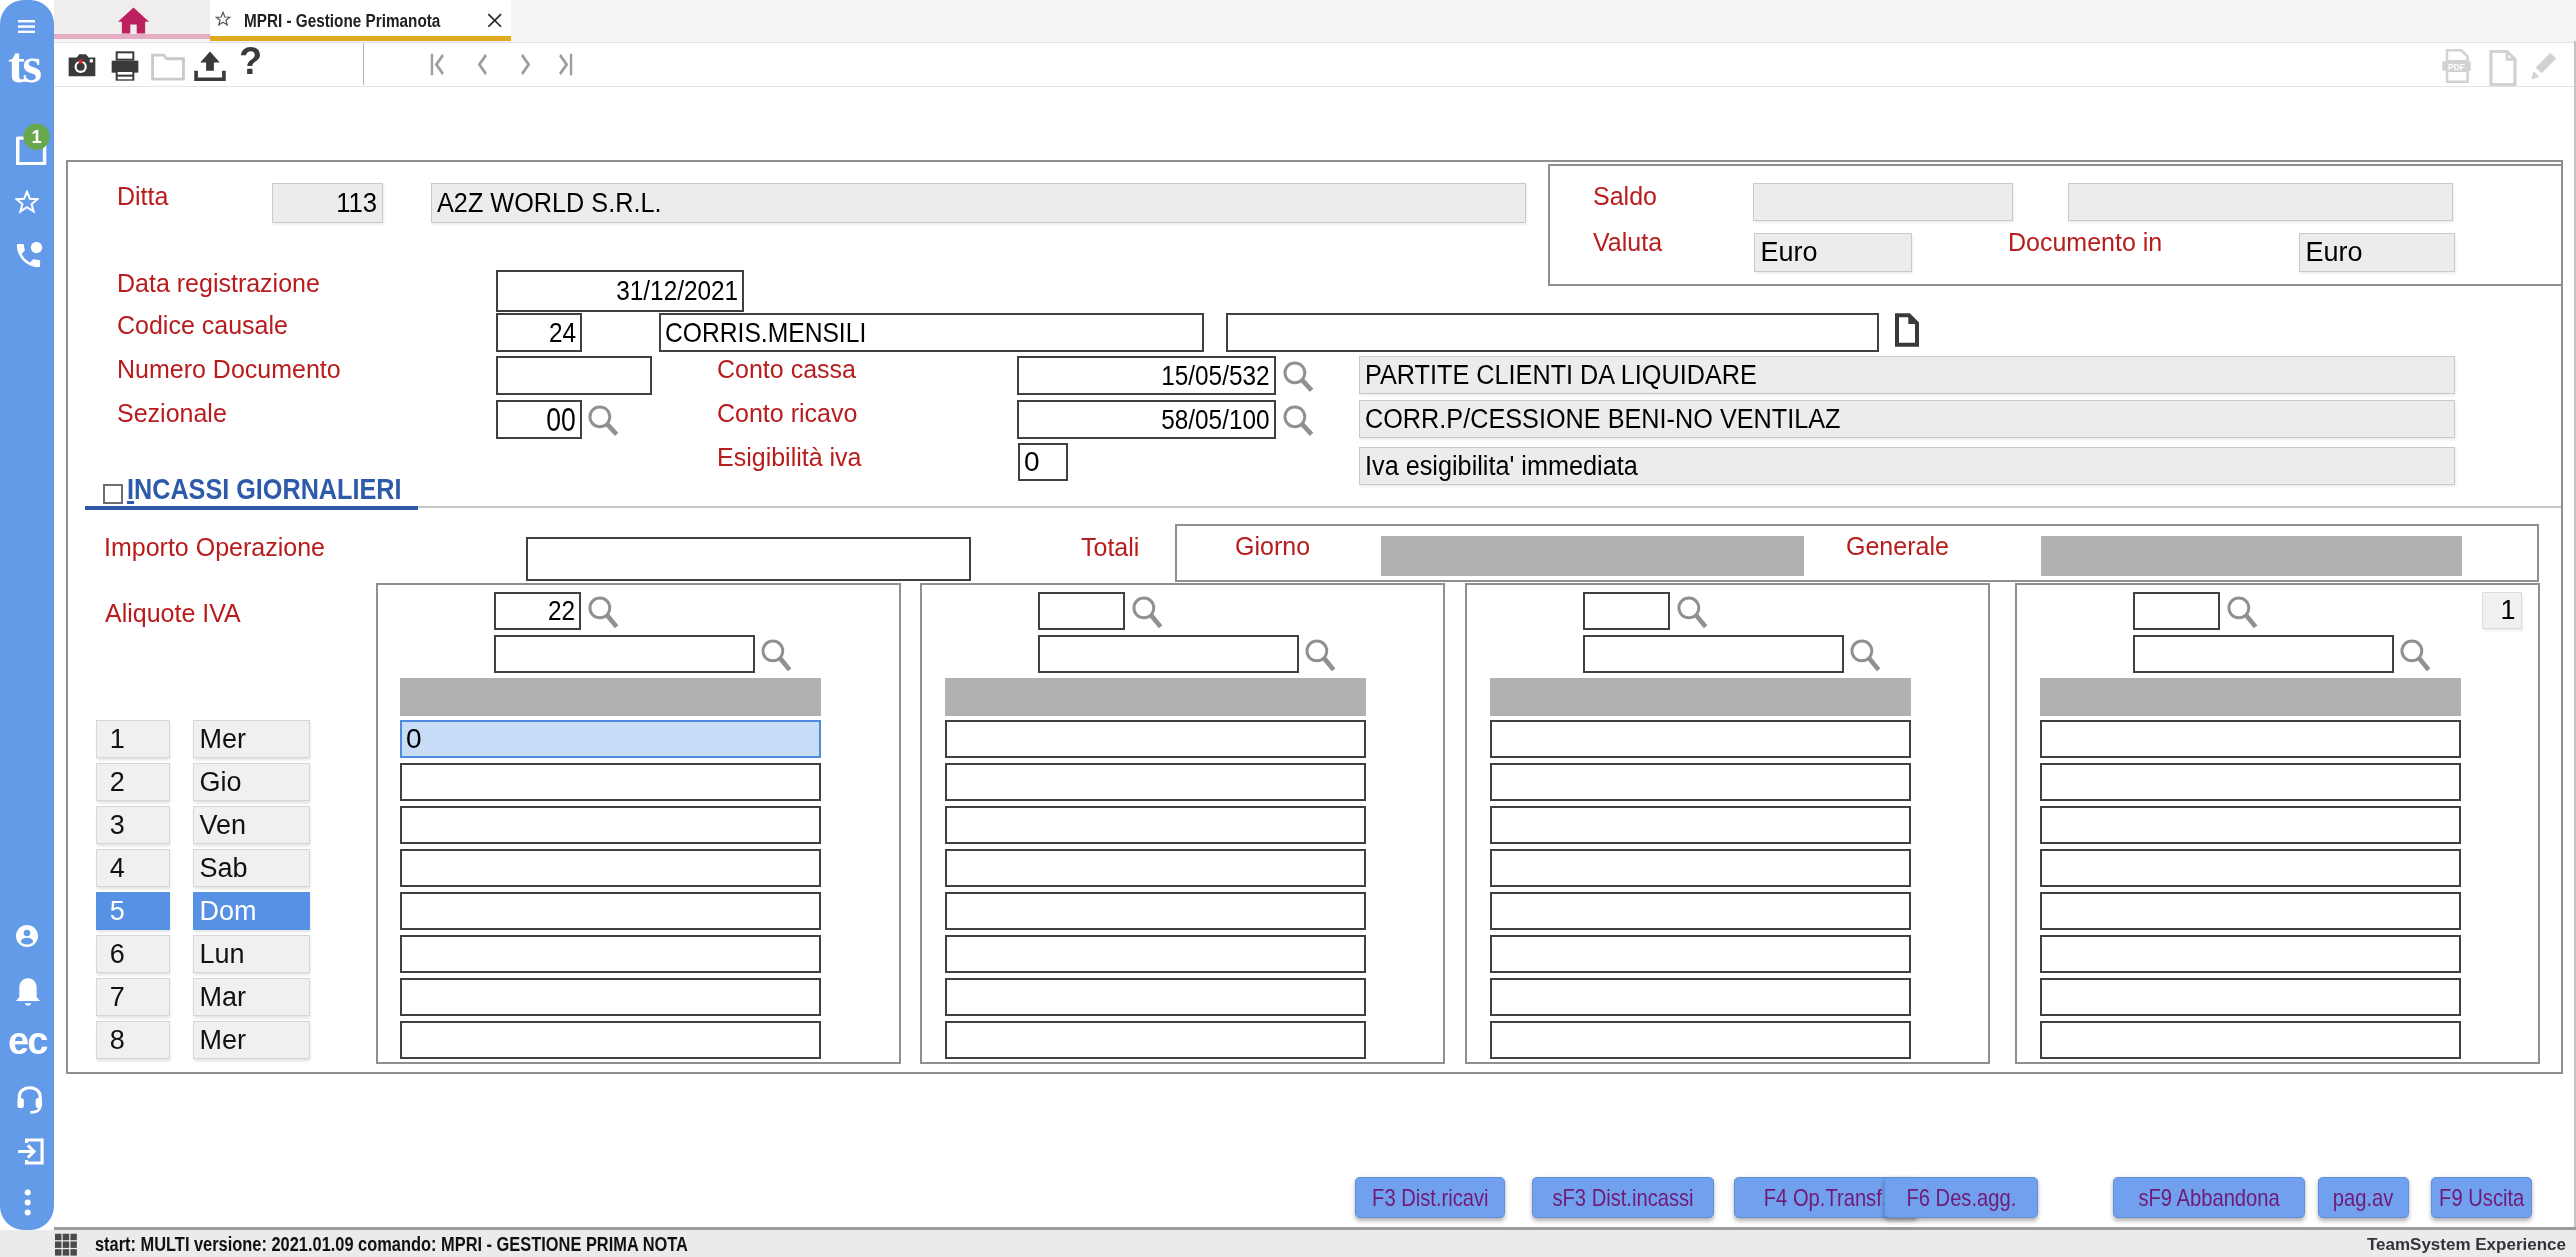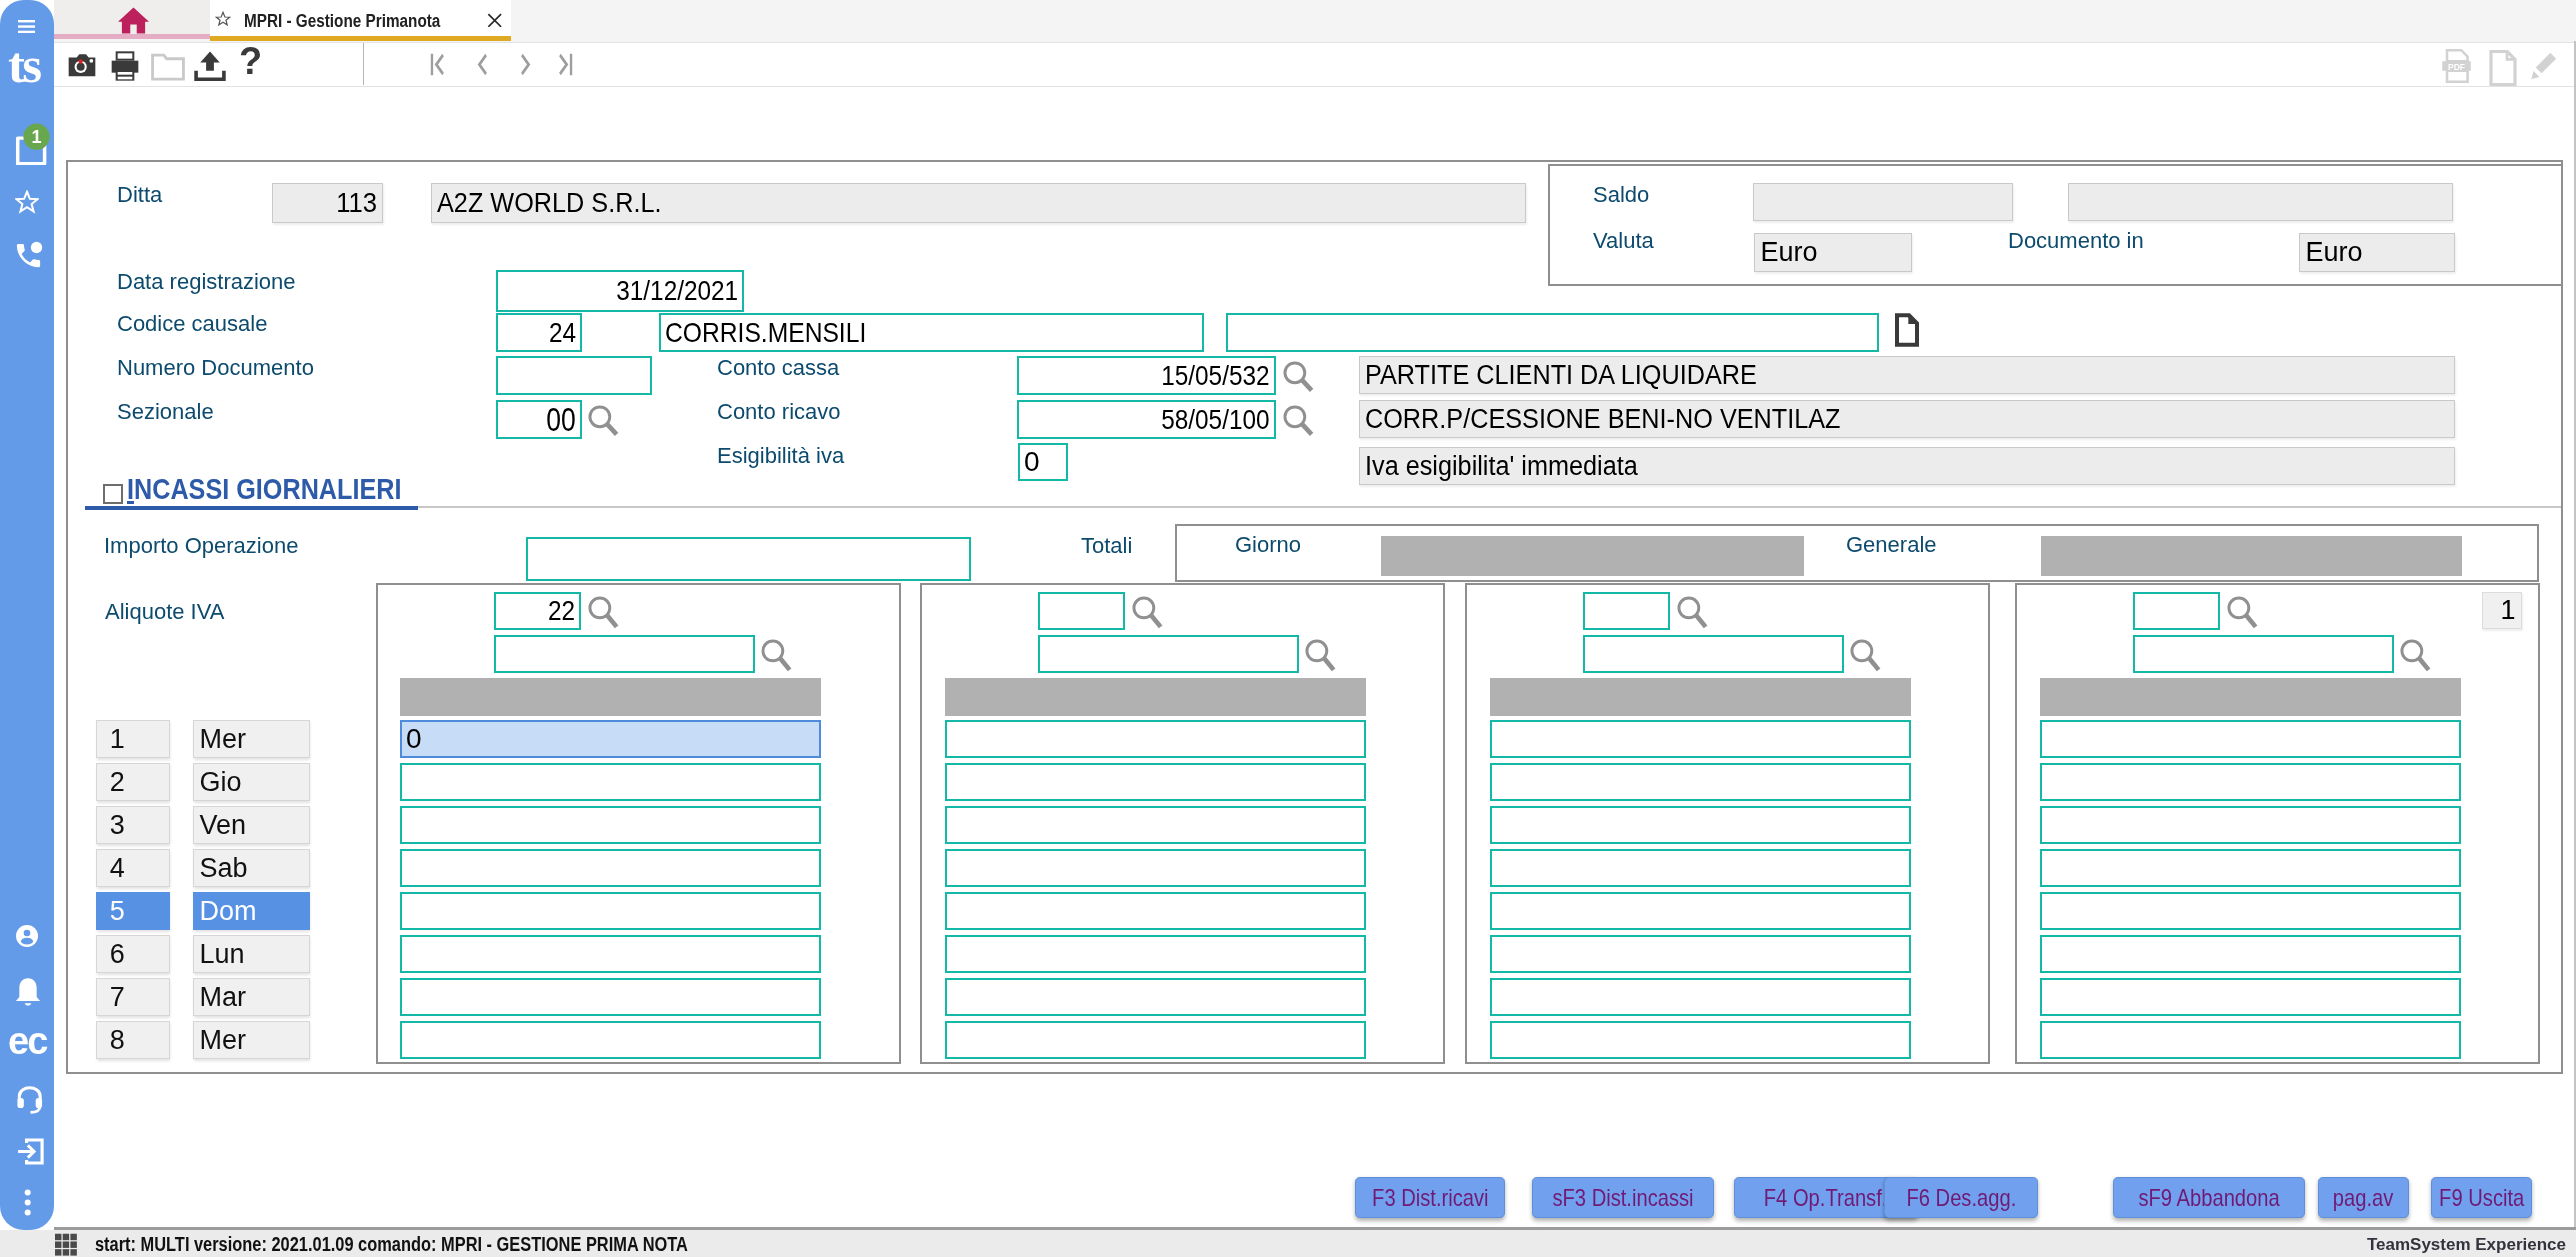--- a/index.html
+++ b/index.html
@@ -20,22 +20,22 @@
 #actul { position:absolute; left:156px; top:36px; width:301px; height:5.4px; background:#dfa921; }
 #tabtitle { position:absolute; left:34px; top:10.7px; font-size:18px; font-weight:bold; color:#212121; white-space:nowrap; transform:scaleX(0.85); transform-origin:0 0; }
 .star { position:absolute; left:4.7px; top:11.4px; }
 
 
 #toolbar { position:absolute; left:54px; top:42px; width:2522px; height:45px; background:#ffffff; border-top:1.3px solid #e3e3e3; border-bottom:1.3px solid #e3e3e3; }
 #tbsep { position:absolute; left:309px; top:0px; width:1.3px; height:42px; background:#b5b5b5; }
 
 
 #mainbox { position:absolute; left:66px; top:160px; width:2497px; height:914px; border:2px solid #8f8f8f; background:#fff; }
-.lbl { position:absolute; font-size:22px; color:#0c4a6e; white-space:nowrap; margin-top:-2.7px; }
-.inp { position:absolute; border:2px solid #14b8a6; background:#fff; font-size:28px; color:#000;
+.lbl { position:absolute; font-size:25px; color:#b91c1c; white-space:nowrap; margin-top:-2.7px; }
+.inp { position:absolute; border:2px solid #404040; background:#fff; font-size:28px; color:#000;
   display:flex; align-items:center; padding:0 4px; white-space:nowrap; }
 .inp.r { justify-content:flex-end; }
 .ro { position:absolute; border:1.3px solid #c9c9c9; background:#ececec; font-size:27px; color:#000;
   display:flex; align-items:center; padding:0 5.4px; white-space:nowrap; box-shadow:1.3px 2px 2px rgba(0,0,0,0.07); }
 .ro.r { justify-content:flex-end; }
 .graybar { position:absolute; background:#b1b1b1; }
 .mag { position:absolute; }
 
 
 #incbox { position:absolute; left:103px; top:484px; width:19.5px; height:19.5px; border:2px solid #6e6e6e; background:#fff; }

